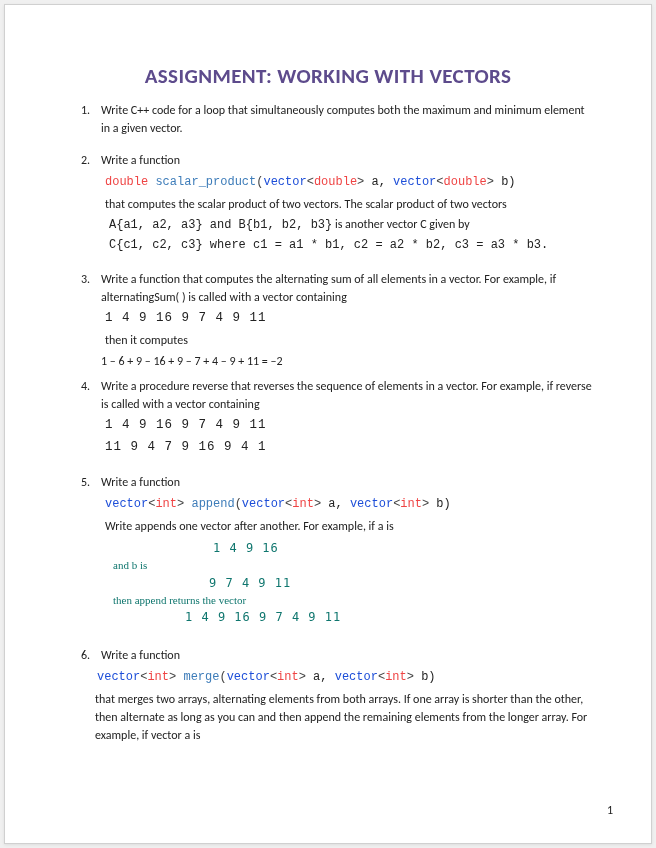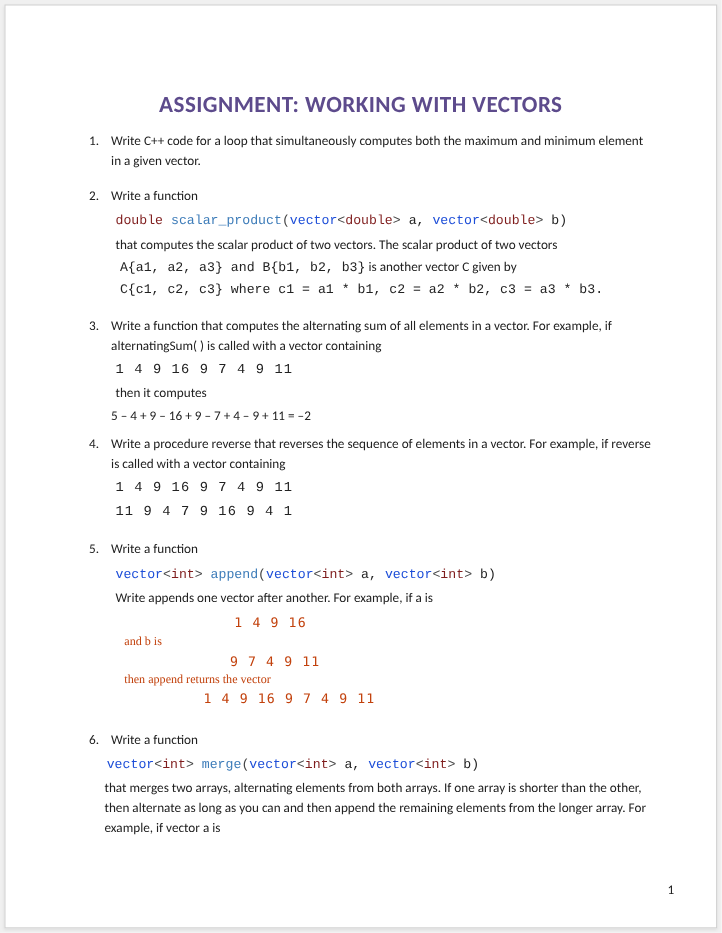--- a/index.html
+++ b/index.html
@@ -9,21 +9,21 @@
       display: flex;
       justify-content: center;
       padding: 4px;
     }
     .page {
       background: #ffffff;
       width: 648px;
       height: 840px;
       border: 1px solid #d0d0d0;
       box-shadow: 0 1px 3px rgba(0,0,0,0.08);
-      padding: 77px 54px 42px 54px;
+      padding: 58px 54px 42px 54px;
       position: relative;
       overflow: hidden;
     }
     .title {
       color: #5D4B8C;
       font-size: 21px;
       font-weight: 600;
       text-align: center;
       letter-spacing: 0.4px;
       margin-bottom: 12px;
@@ -66,41 +66,41 @@
     }
     .code-sig {
       font-family: Consolas, "Courier New", monospace;
       font-size: 12px;
       margin: 4px 0 4px 4px;
     }
     .code-inline {
       font-family: Consolas, "Courier New", monospace;
       font-size: 12px;
     }
-    .kw-type { color: #7f1d1d; } 
+    .kw-type { color: #ef4444; } 
     .kw-tmpl { color: #1d4ed8; } 
     .kw-fn   { color: #3D7CB9; }
     .punct   { color: #444; }
     .numseq {
       font-family: Consolas, "Courier New", monospace;
       font-size: 12.5px;
       letter-spacing: 1px;
       margin: 3px 0 3px 4px;
     }
     .plain {
       font-size: 12px;
       margin: 2px 0 2px 4px;
     }
     .expr {
       font-size: 12px;
       margin: 3px 0 3px 0;
     }
     .img-block {
       font-size: 12px;
-      color: #c2410c;
+      color: #0f766e;
       margin: 4px 0 6px 12px;
     }
     .img-block .lbl {
       font-family: "Georgia", serif;
       font-size: 11px;
     }
     .img-block .nums {
       font-family: Consolas, monospace;
       font-size: 12px;
       letter-spacing: 1px;
@@ -142,21 +142,21 @@
       <div class="plain code-inline" style="margin-left:8px;">C{c1, c2, c3} where c1 = a1 * b1, c2 = a2 * b2, c3 = a3 * b3.</div>
     </div>
   </div>
 
   <div class="q q-ind tight">
     <div class="q-num">3.</div>
     <div class="q-body">
       <div>Write a function that computes the alternating sum of all elements in a vector. For example, if alternatingSum( ) is called with a vector containing</div>
       <div class="numseq">1 4 9 16 9 7 4 9 11</div>
       <div class="plain">then it computes</div>
-      <div class="expr">5 – 4 + 9 – 16 + 9 – 7 + 4 – 9 + 11 = –2</div>
+      <div class="expr">1 – 6 + 9 – 16 + 9 – 7 + 4 – 9 + 11 = –2</div>
     </div>
   </div>
 
   <div class="q q-ind">
     <div class="q-num">4.</div>
     <div class="q-body">
       <div>Write a procedure reverse that reverses the sequence of elements in a vector. For example, if reverse is called with a vector containing</div>
       <div class="numseq">1 4 9 16 9 7 4 9 11</div>
       <div class="numseq">11 9 4 7 9 16 9 4 1</div>
     </div>

